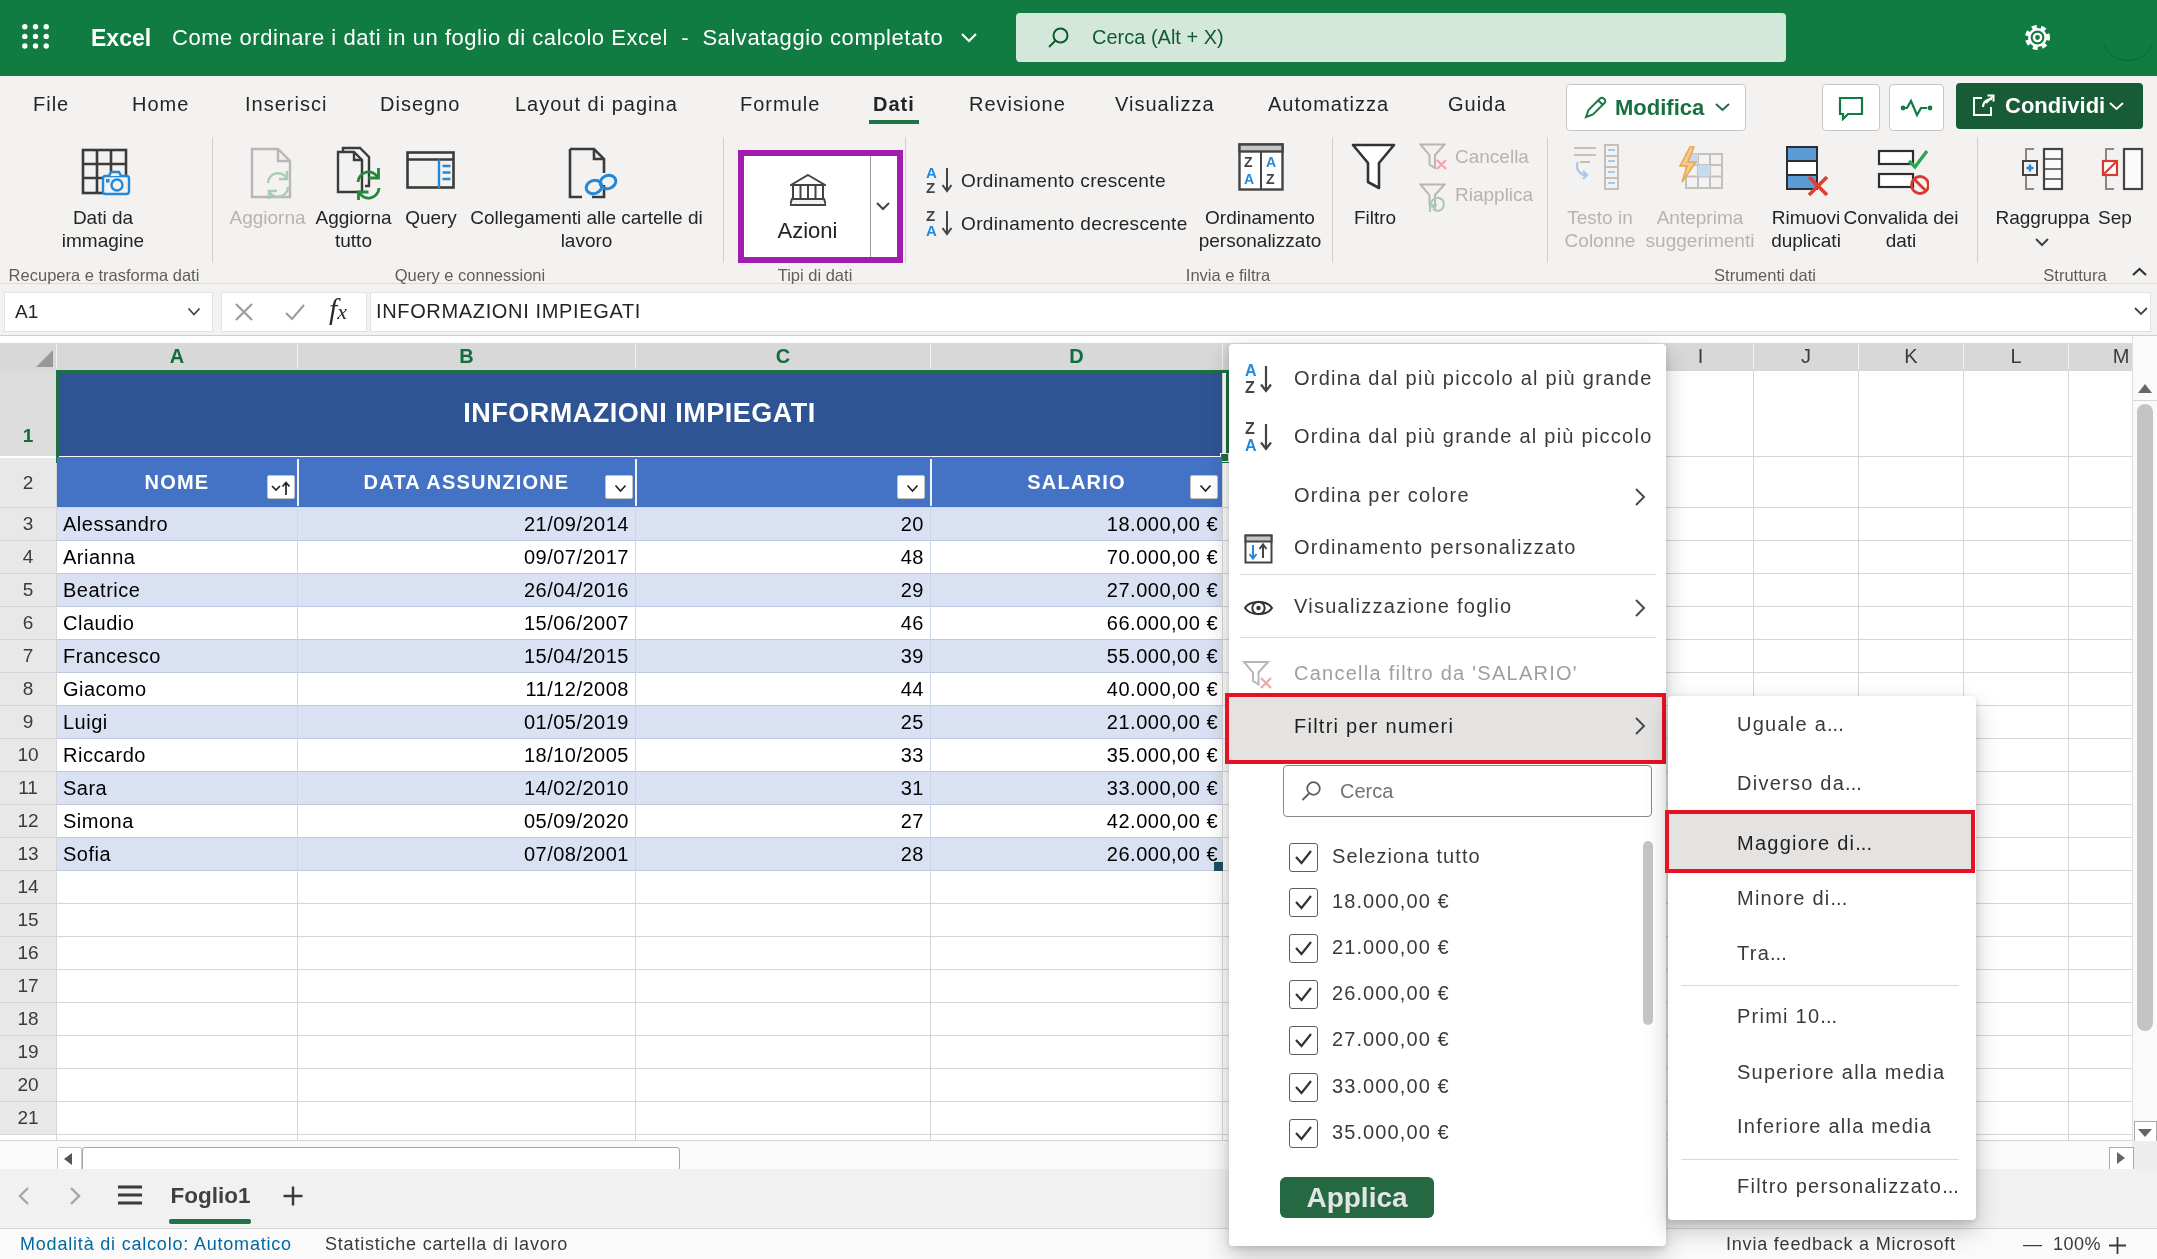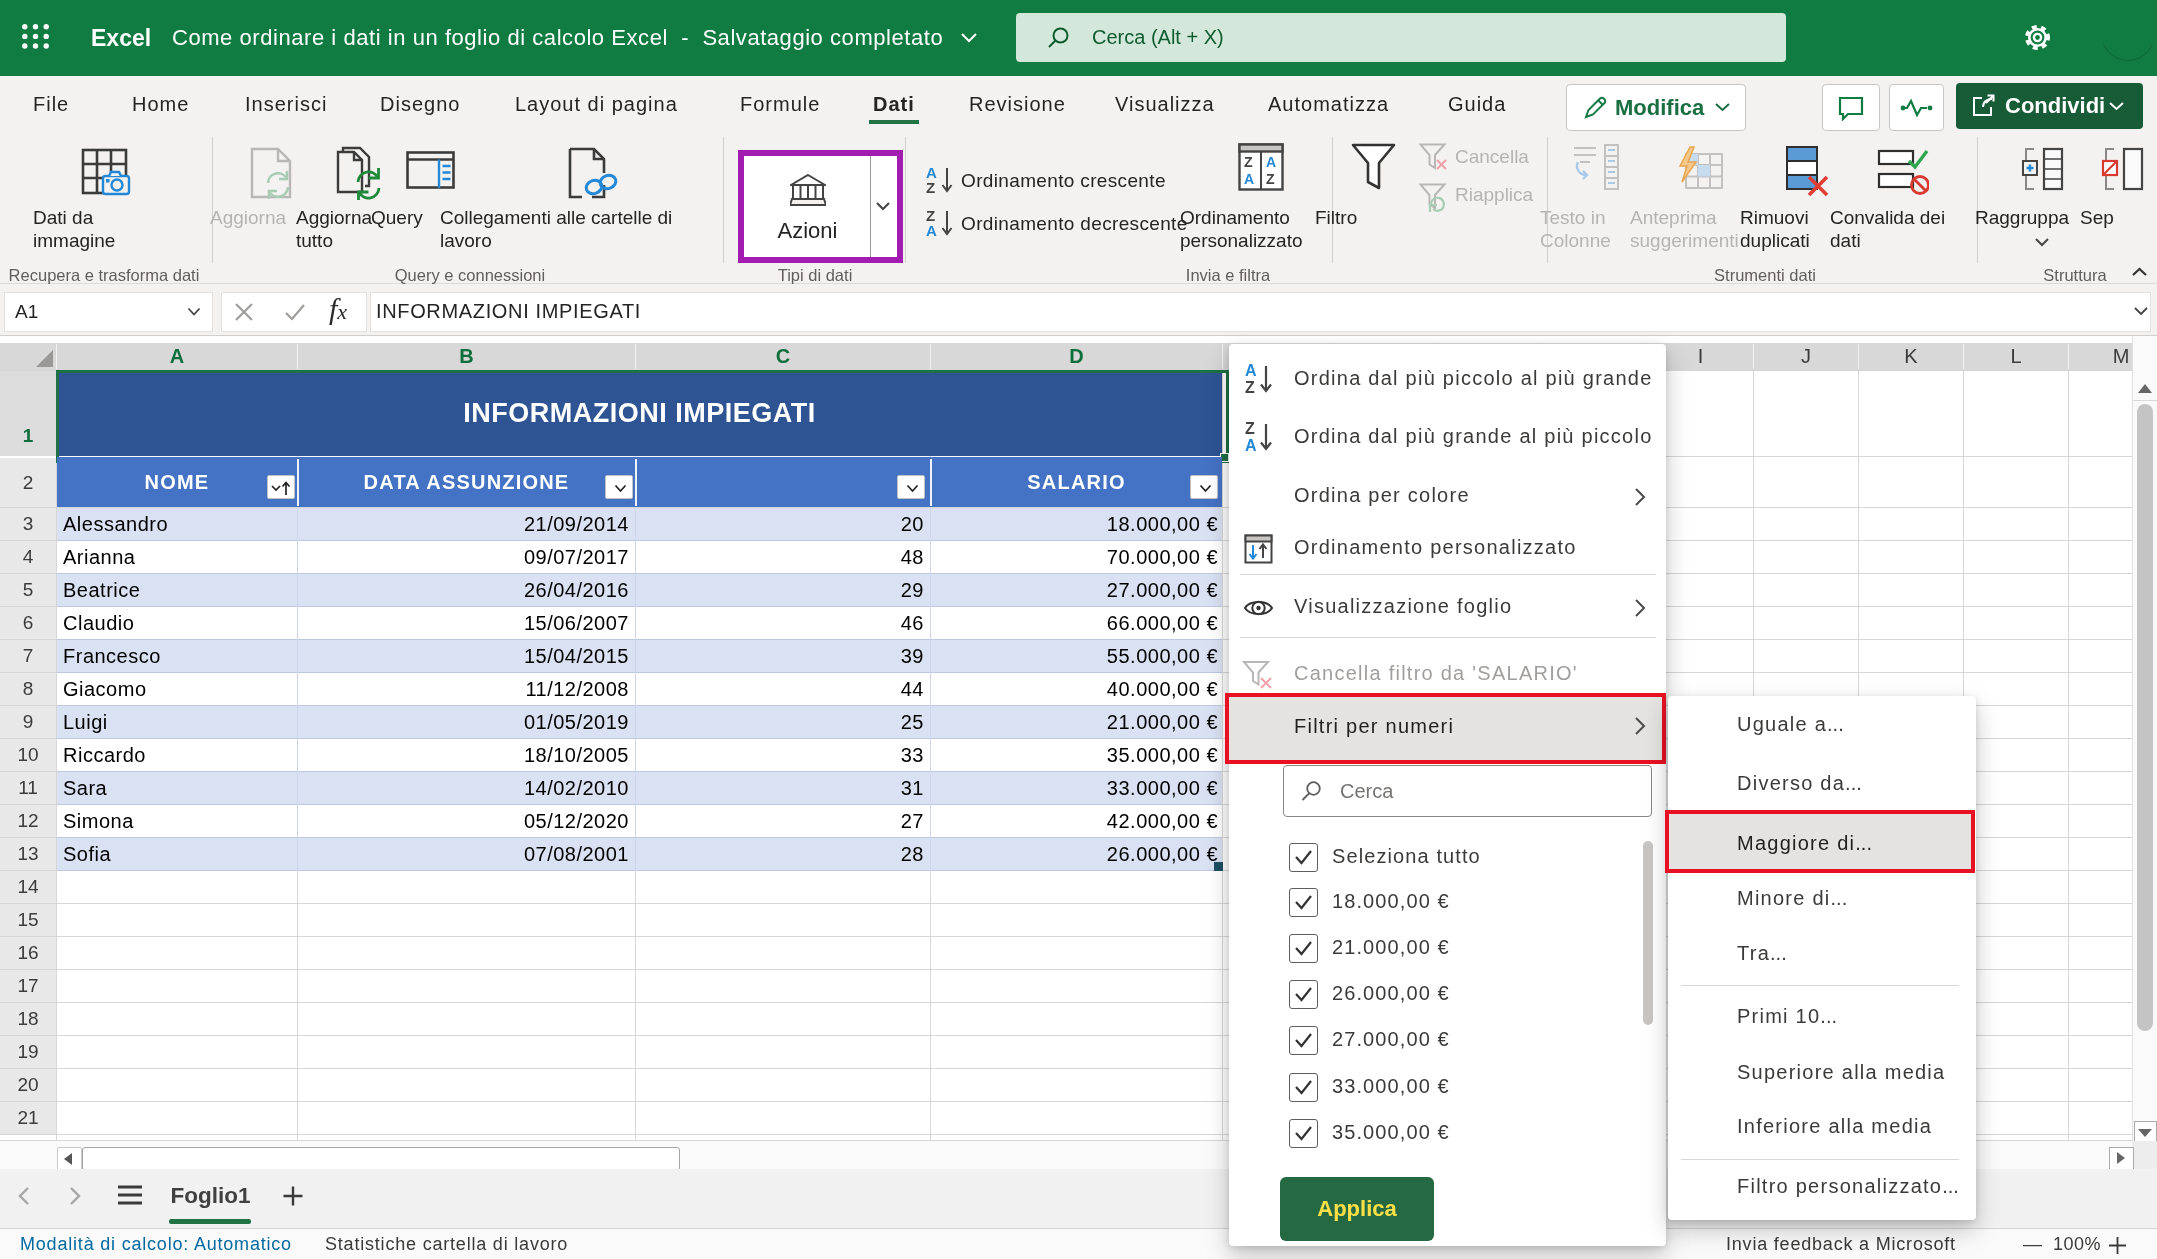--- a/index.html
+++ b/index.html
@@ -1,20 +1,20 @@
 <!DOCTYPE html>
 <html><head><meta charset="utf-8"><style>
 html,body{margin:0;padding:0}
 #page{position:relative;width:2157px;height:1259px;background:#fff;font-family:"Liberation Sans",sans-serif;overflow:hidden;color:#252423}
 .ab{position:absolute}
 .ctr{display:flex;align-items:center;justify-content:center}
 .tab{position:absolute;top:12px;height:32px;line-height:32px;font-size:20px;letter-spacing:1px;color:#242424;white-space:nowrap}
 .glabel{position:absolute;top:265px;height:20px;line-height:20px;font-size:16.5px;color:#605e5c;text-align:center;white-space:nowrap}
 .rsep{position:absolute;top:137px;width:1px;height:126px;background:#d1cfcd}
-.biglabel{position:absolute;font-size:19px;color:#242424;line-height:23px;white-space:nowrap}
+.biglabel{position:absolute;font-size:19px;color:#242424;text-align:center;line-height:23px;white-space:nowrap}
 .dis{color:#b6b4b2}
 .hdrcell{position:absolute;top:7px;height:27px;background:#d8d8d8;font-size:20px;color:#3b3b3b;text-align:center;line-height:27px}
 .rowhdr{position:absolute;left:0;width:56px;background:#e8e8e8;font-size:19px;color:#3b3b3b;text-align:center}
 .gridv{position:absolute;width:1px;background:#d6d6d6}
 .gridh{position:absolute;height:1px;background:#d6d6d6}
 .cell{position:absolute;font-size:20px;letter-spacing:0.5px;color:#000;white-space:nowrap}
 .mitem{position:absolute;left:65px;font-size:20px;letter-spacing:1.25px;color:#3b3a39;white-space:nowrap}
 .chev{stroke:#4a4a4a;stroke-width:2;fill:none}
 .ckrow{position:absolute;left:60px;width:27px;height:27px;border:1.6px solid #605e5c;border-radius:3px;background:#fff}
 .cktext{position:absolute;left:103px;font-size:20px;letter-spacing:1.1px;color:#3b3a39;white-space:nowrap}
@@ -489,21 +489,21 @@
 
 <div class="cell" style="right:1528px;top:508px;line-height:32px">21/09/2014</div>
 <div class="cell" style="right:1528px;top:541px;line-height:32px">09/07/2017</div>
 <div class="cell" style="right:1528px;top:574px;line-height:32px">26/04/2016</div>
 <div class="cell" style="right:1528px;top:607px;line-height:32px">15/06/2007</div>
 <div class="cell" style="right:1528px;top:640px;line-height:32px">15/04/2015</div>
 <div class="cell" style="right:1528px;top:673px;line-height:32px">11/12/2008</div>
 <div class="cell" style="right:1528px;top:706px;line-height:32px">01/05/2019</div>
 <div class="cell" style="right:1528px;top:739px;line-height:32px">18/10/2005</div>
 <div class="cell" style="right:1528px;top:772px;line-height:32px">14/02/2010</div>
-<div class="cell" style="right:1528px;top:805px;line-height:32px">05/12/2020</div>
+<div class="cell" style="right:1528px;top:805px;line-height:32px">05/09/2020</div>
 <div class="cell" style="right:1528px;top:838px;line-height:32px">07/08/2001</div>
 
 <div class="cell" style="right:1233px;top:508px;line-height:32px">20</div>
 <div class="cell" style="right:1233px;top:541px;line-height:32px">48</div>
 <div class="cell" style="right:1233px;top:574px;line-height:32px">29</div>
 <div class="cell" style="right:1233px;top:607px;line-height:32px">46</div>
 <div class="cell" style="right:1233px;top:640px;line-height:32px">39</div>
 <div class="cell" style="right:1233px;top:673px;line-height:32px">44</div>
 <div class="cell" style="right:1233px;top:706px;line-height:32px">25</div>
 <div class="cell" style="right:1233px;top:739px;line-height:32px">33</div>
@@ -663,21 +663,21 @@
   <div class="cktext" style="top:682px;line-height:27px">27.000,00 €</div>
   <div class="ckrow" style="top:729px"><svg width="27" height="27" viewBox="0 0 27 27">
           <path d="M6 13 L11.5 19 L21 7" stroke="#333" stroke-width="2.2" fill="none"></path>
         </svg></div>
   <div class="cktext" style="top:729px;line-height:27px">33.000,00 €</div>
   <div class="ckrow" style="top:775px"><svg width="27" height="27" viewBox="0 0 27 27">
           <path d="M6 13 L11.5 19 L21 7" stroke="#333" stroke-width="2.2" fill="none"></path>
         </svg></div>
   <div class="cktext" style="top:775px;line-height:27px">35.000,00 €</div>
   <div class="ab" style="left:414px;top:497px;width:10px;height:184px;background:#c8c6c4;border-radius:5px"></div>
-  <div class="ab ctr" style="left:51px;top:833px;width:154px;height:64px;background:#246942;border-radius:6px;font-size:22px;font-weight:700;color:#fde047">Applica</div>
+  <div class="ab ctr" style="left:51px;top:833px;width:154px;height:41px;background:#246942;border-radius:6px;font-size:28px;font-weight:700;color:#e5e5e5">Applica</div>
 </div>
 
 <div class="ab" style="left:1225px;top:693px;width:433px;height:63px;border:4px solid #e81123"></div>
 
 <div class="ab" style="left:1668px;top:696px;width:308px;height:524px;background:#fff;border-radius:4px;box-shadow:0 10px 24px rgba(0,0,0,0.22),0 2px 6px rgba(0,0,0,0.12)">
   <div class="smitem" style="top:17px">Uguale a<span style="letter-spacing:0">...</span></div>
   <div class="smitem" style="top:76px">Diverso da<span style="letter-spacing:0">...</span></div>
   <div class="ab" style="left:1px;top:117px;width:303px;height:56px;background:#e5e3e1"></div>
   <div class="smitem" style="top:136px;color:#1f1f1f">Maggiore di<span style="letter-spacing:0">...</span></div>
   <div class="smitem" style="top:191px">Minore di<span style="letter-spacing:0">...</span></div>

